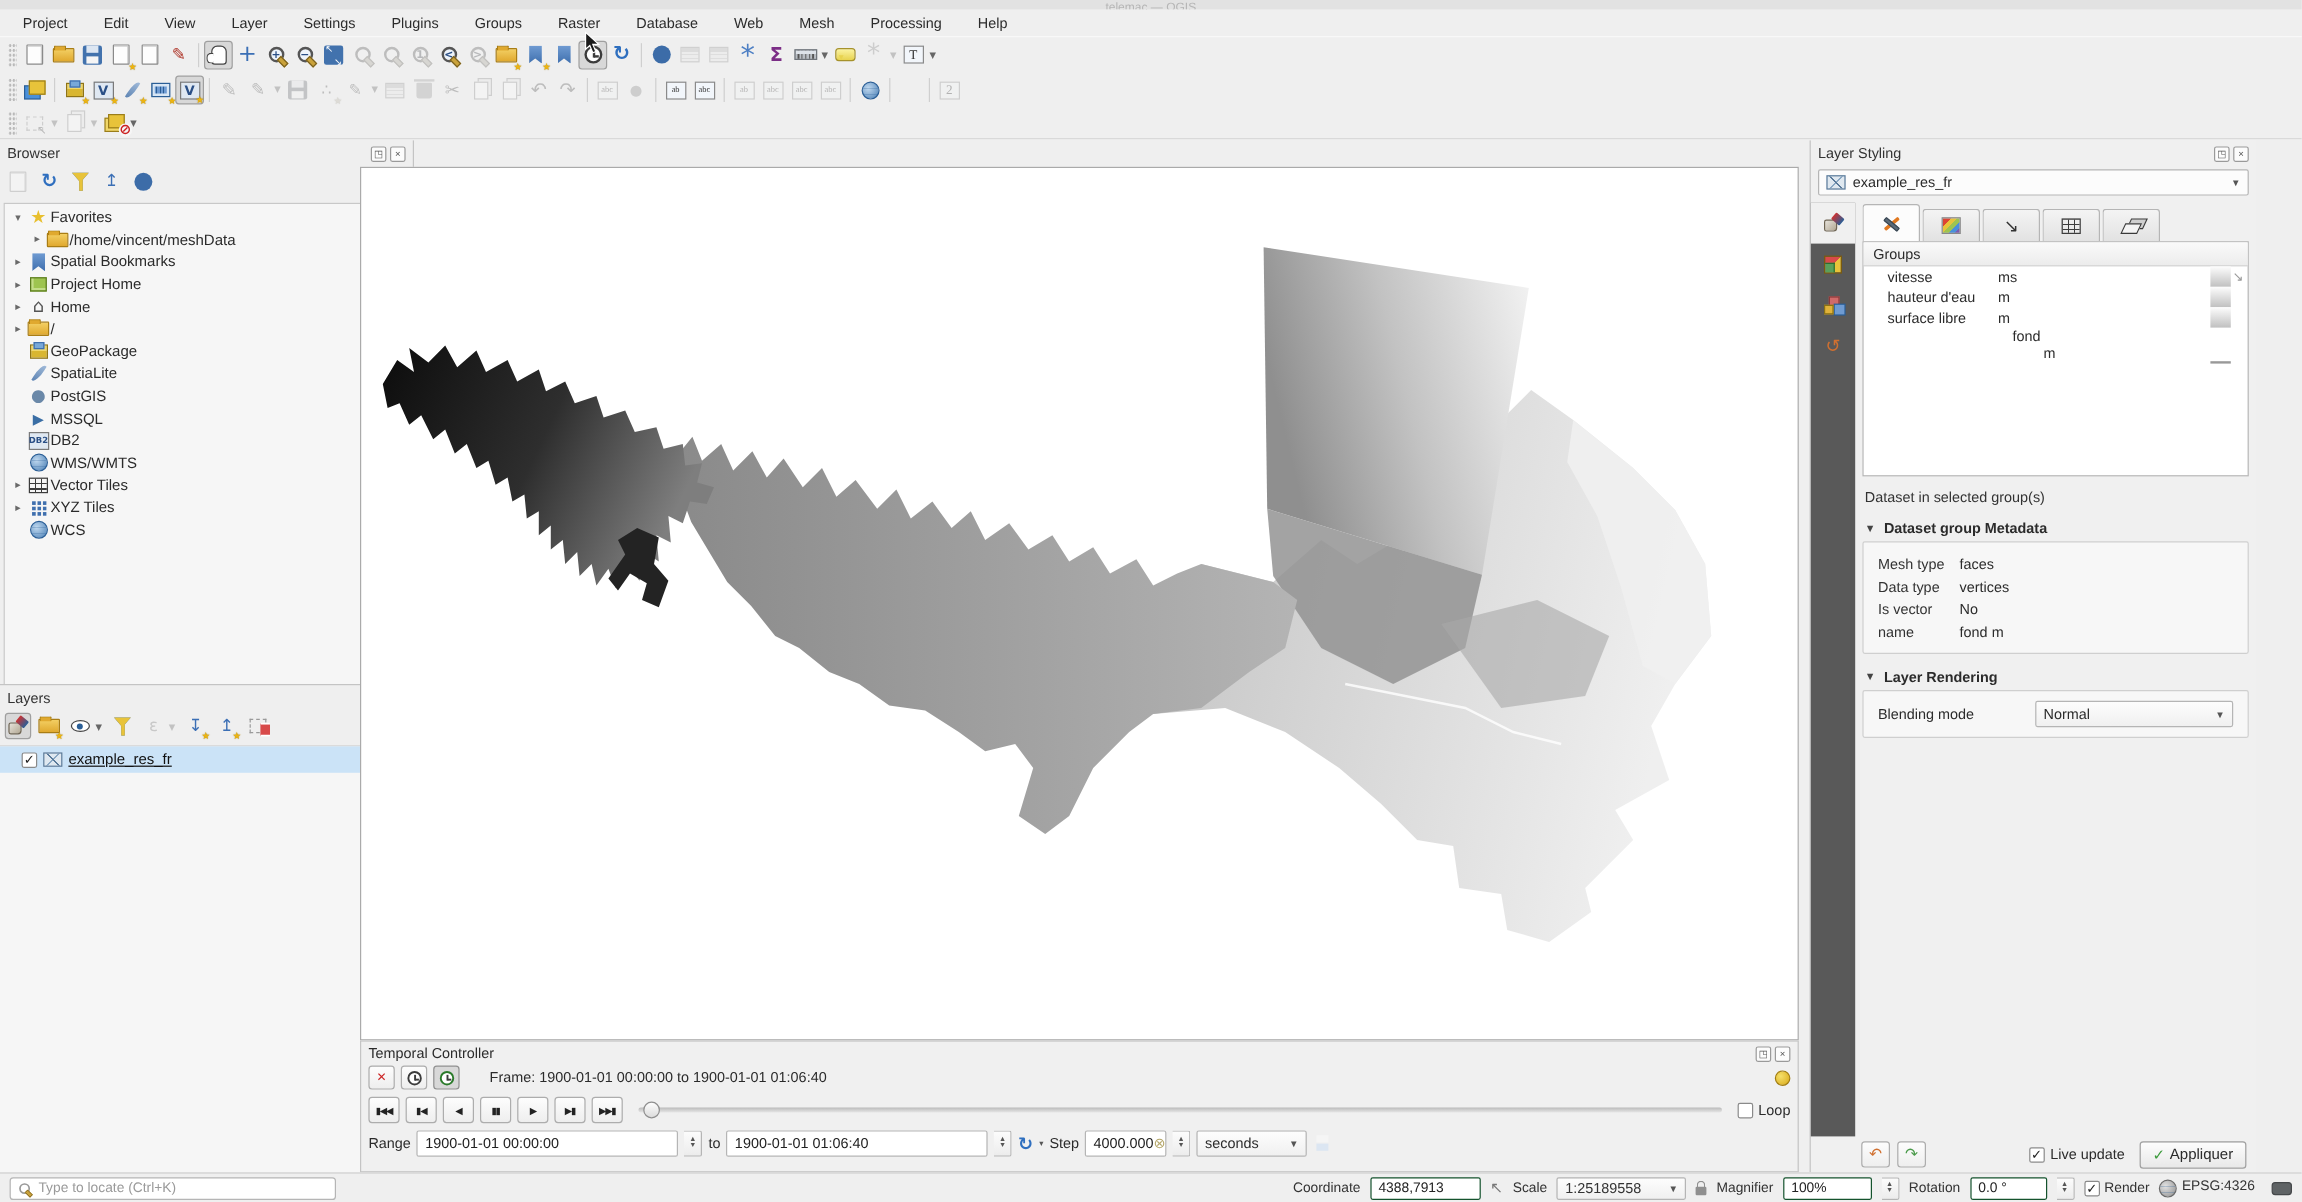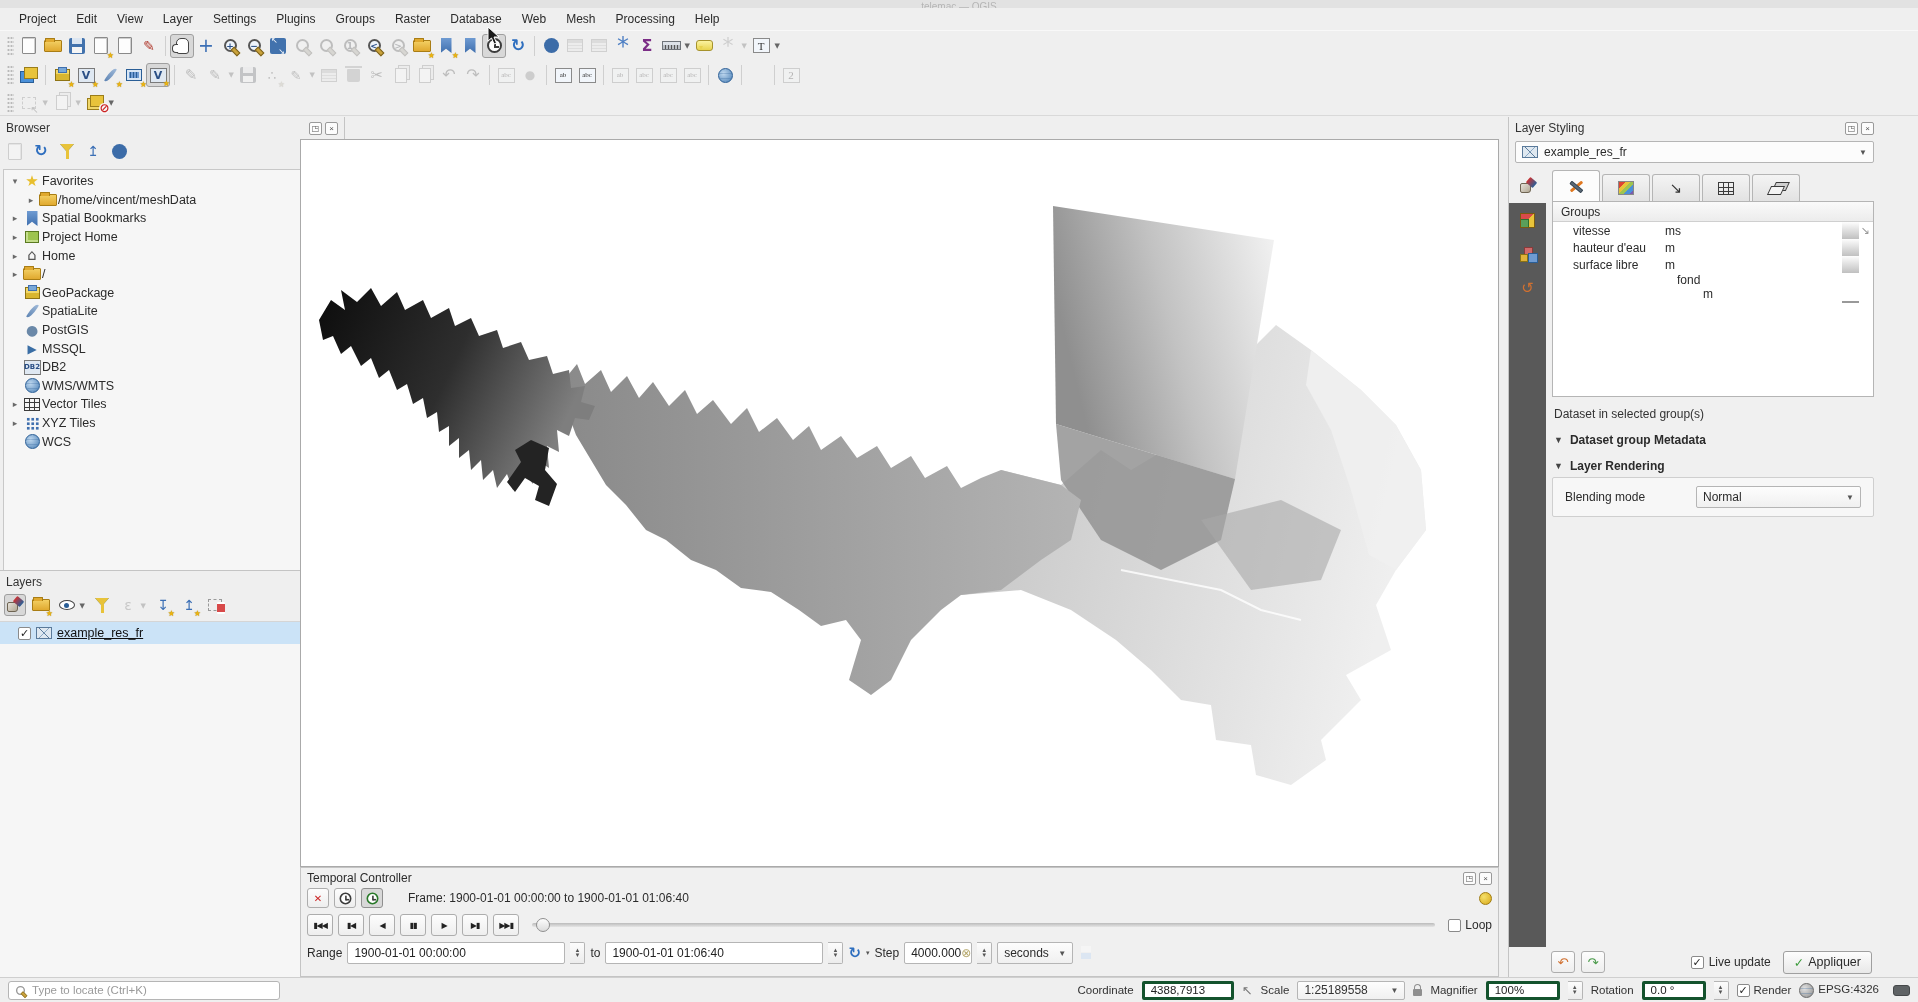--- a/index.html
+++ b/index.html
@@ -2,21 +2,21 @@
 <html><head>
 <meta charset="utf-8">
 <style>
   * { margin:0; padding:0; box-sizing:border-box; }
   html,body { width:1918px; height:1002px; overflow:hidden; background:#efefef;
     font-family:"Liberation Sans","DejaVu Sans",sans-serif; font-size:12px; color:#2b2b2b; }
 
   
   #titlebar { position:absolute; left:0; top:0; width:100%; height:8px; background:#e2e2e2; overflow:hidden;
     text-align:center; font-size:10px; color:#b5b5b5; line-height:14px; }
-  #menubar { position:absolute; left:0; top:8px; width:100%; height:22px; background:#efefef; display:flex; align-items:center; padding-left:10px; gap:2px; }
+  #menubar { position:absolute; left:0; top:8px; width:100%; height:22px; background:#efefef; display:flex; align-items:center; padding-left:10px; gap:12px; }
   .menu-item { padding:2px 9px; border-radius:2px; cursor:default; }
 
   
   .toolbar { position:absolute; left:0; width:100%; background:#efefef; display:flex; align-items:center; padding-left:4px; }
   #toolbar1 { top:30px; height:30px; border-top:1px solid #f8f8f8; }
   #toolbar2 { top:60px; height:30px; }
   #toolbar3 { top:90px; height:26px; border-bottom:1px solid #d9d9d9; }
   .tb-handle { width:7px; height:20px; margin:0 3px;
     background:radial-gradient(circle,#b9b9b9 1px,transparent 1.2px); background-size:3px 4px; }
   .tb-sep { width:1px; height:20px; background:#cfcfcf; margin:0 4px; }
@@ -171,21 +171,21 @@
   .meta-k { width:68px; color:#333; }
   #blend-box { border:1px solid #cfcfcf; background:#f7f7f7; border-radius:2px; padding:8px 12px; display:flex; align-items:center; }
   #blend-box .combo { width:165px; margin-left:auto; }
   #styling-bottom { position:absolute; left:0; right:0; bottom:0; height:30px; display:flex; align-items:center; gap:6px; padding:0 8px 0 42px; }
   #apply-btn { margin-left:6px; height:23px; border:1px solid #9f9f9f; border-radius:3px; background:linear-gradient(#fdfdfd,#e8e8e8); display:flex; align-items:center; gap:4px; padding:0 10px; font-size:12.5px; }
   .small-btn { width:24px; height:22px; border:1px solid #adadad; border-radius:3px; background:linear-gradient(#fdfdfd,#eee); display:flex; align-items:center; justify-content:center; font-size:13px; }
 
   
   #statusbar { position:absolute; left:0; bottom:0; width:100%; height:25px; background:#efefef; border-top:1px solid #cfcfcf; display:flex; align-items:center; padding:0 8px; gap:8px; font-size:11.5px; color:#333; }
   #locator { width:272px; height:19px; background:#fff; border:1px solid #b5b5b5; border-radius:3px; display:flex; align-items:center; padding:0 5px; gap:5px; color:#9a9a9a; }
-  .sb-input { height:19px; background:#fff; border:3px solid #14532d; border-radius:2px; display:flex; align-items:center; padding:0 6px; color:#222; }
+  .sb-input { height:19px; background:#fff; border:1px solid #14532d; border-radius:2px; display:flex; align-items:center; padding:0 6px; color:#222; }
   .sb-label { color:#333; }
 
   
   #cursor { position:absolute; left:487px; top:26px; width:13px; height:19px; z-index:99; }
 </style>
 </head>
 <body>
 
 <div id="titlebar">telemac — QGIS</div>
 <div id="menubar">
@@ -750,21 +750,21 @@
     <span style="font-size:7px;color:#555;">▾</span>
     <span>Step</span>
     <span class="dt-input" style="width:68px;">
         <span>4000.000</span>
         <span style="margin-left:auto;color:#b5a76a;">⊗</span>
       </span>
     <span class="spin">
         <span>▲</span>
         <span>▼</span>
       </span>
-    <span class="combo" style="width:76px;">
+    <span class="combo" style="width:92px;">
         <span>seconds</span>
         <span class="arr">▼</span>
       </span>
     <span><span class="cs-floppy" style="transform:scale(.8);"></span></span>
   </div>
 </div>
 
 <div id="styling">
   <div class="panel-head">
     <span>Layer Styling</span>
@@ -835,20 +835,38 @@
               <span class="grp-unit">m</span>
               <span class="grp-ramp" style="background: linear-gradient(135deg, rgb(74, 144, 217) 0px, rgb(74, 144, 217) 30%, rgb(158, 196, 80) 30%, rgb(158, 196, 80) 55%, rgb(232, 195, 58) 55%, rgb(232, 195, 58) 80%, rgb(216, 106, 58) 80%); border: 1px solid rgb(153, 153, 153);"></span>
             </div>
           </div>
       </div>
       <div class="sec-label">Dataset in selected group(s)</div>
       <div class="sec-title">
         <span class="tri">▼</span>
           <span>Dataset group Metadata</span>
       </div>
+      <div class="meta-box" id="meta-rows">
+          <div class="meta-row">
+            <span class="meta-k">Mesh type</span>
+            <span>faces</span>
+          </div>
+          <div class="meta-row">
+            <span class="meta-k">Data type</span>
+            <span>vertices</span>
+          </div>
+          <div class="meta-row">
+            <span class="meta-k">Is vector</span>
+            <span>No</span>
+          </div>
+          <div class="meta-row">
+            <span class="meta-k">name</span>
+            <span>fond m</span>
+          </div>
+        </div>
       <div class="sec-title">
         <span class="tri">▼</span>
           <span>Layer Rendering</span>
       </div>
       <div id="blend-box">
         <span>Blending mode</span>
         <span class="combo">
             <span>Normal</span>
             <span class="arr">▼</span>
           </span>

